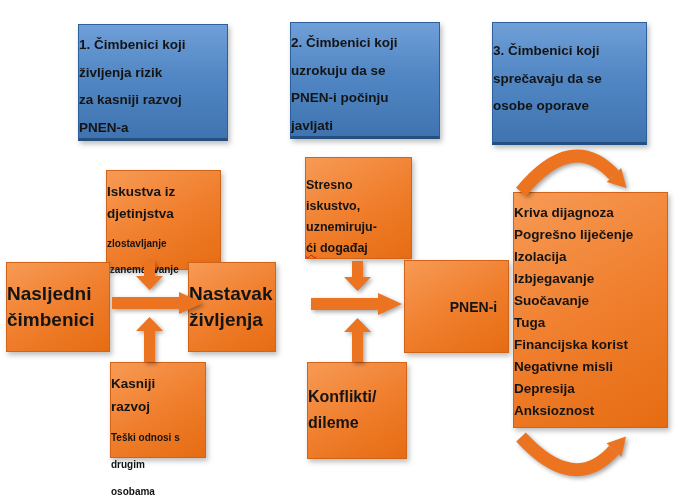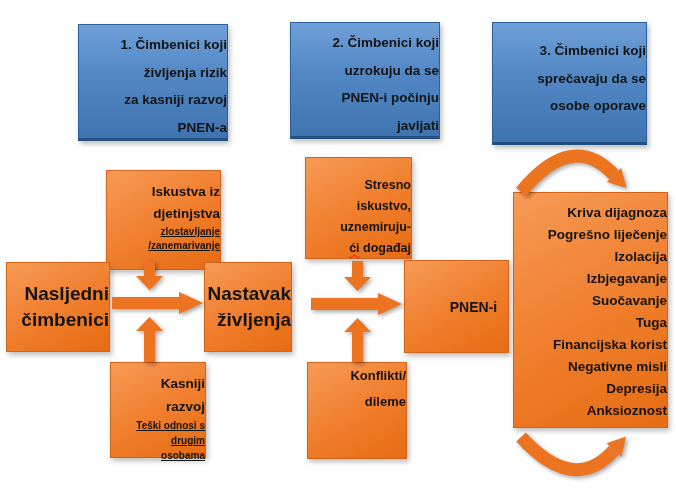--- a/index.html
+++ b/index.html
@@ -1,43 +1,43 @@
 <!DOCTYPE html>
 <html><head>
 <meta charset="utf-8">
 <style>
   html,body{margin:0;padding:0;background:#fff;}
   #canvas{
     position:relative;width:676px;height:496px;background:#ffffff;overflow:hidden;
     font-family:"Liberation Sans","DejaVu Sans",sans-serif;
   }
-  .box{position:absolute;box-sizing:border-box;text-align:right;font-weight:bold;color:#141414;}
+  .box{position:absolute;box-sizing:border-box;text-align:left;font-weight:bold;color:#141414;}
   .blue{
     background:linear-gradient(180deg,#6f9fd8 0%,#5187c4 45%,#3f74b0 100%);
     border:1px solid #2d5f9d;border-bottom:3px solid #24507f;
     box-shadow:2px 3px 5px rgba(110,110,110,.45);
   }
   .orange{
     background:linear-gradient(150deg,#f79a55 0%,#ef7d2b 55%,#e66c12 100%);
     border:1px solid #d2641a;
     box-shadow:2px 3px 5px rgba(110,110,110,.45);
   }
   .factor{font-size:13.5px;line-height:27.5px;}
   .f1,.f2{padding-top:6px;}
   .f3{padding-top:14px;}
   .two-line{font-size:19px;line-height:26px;padding-top:18px;}
   .childhood .title,.later .title{font-size:13.5px;line-height:22px;}
   .childhood{padding-top:10px;}
-  .childhood .sub,.later .sub{font-size:10px;line-height:14px;margin-top:0;text-decoration:underline;}
+  .childhood .sub,.later .sub{font-size:10px;line-height:14px;margin-top:12px;}
   .stress{font-size:12.5px;line-height:21px;padding-top:17px;}
   .later{padding-top:9px;}
   .later .title{line-height:23px;}
   .later .sub{line-height:15px;}
   .pnen{display:flex;align-items:center;justify-content:center;font-size:14px;padding-left:34px;}
-  .conflicts{font-size:13px;line-height:26px;}
+  .conflicts{font-size:16px;line-height:26px;padding-top:21px;}
   .maintain{font-size:13.5px;line-height:22px;padding-top:9px;}
   .sq{
     text-decoration-line:underline;
     text-decoration-style:wavy;
     text-decoration-color:#ff0000;
     text-decoration-thickness:1px;
     text-underline-offset:2px;
     text-decoration-skip-ink:none;
   }
   .arrow{position:absolute;filter:drop-shadow(2px 2px 2px rgba(0,0,0,.35));}
@@ -81,21 +81,21 @@
     <div>iskustvo,</div>
     <div>uznemiruju-</div>
     <div><span class="sq">ći</span><span> događaj</span></div>
   </div>
 
   <div class="box orange two-line" style="left:6px;top:262px;width:104px;height:90px;">
     <div>Nasljedni</div>
     <div>čimbenici</div>
   </div>
 
-  <div class="box orange two-line" style="left:204px;top:262px;width:88px;height:90px;">
+  <div class="box orange two-line" style="left:188px;top:262px;width:88px;height:90px;">
     <div>Nastavak</div>
     <div>življenja</div>
   </div>
 
   <div class="box orange pnen" style="left:404px;top:260px;width:105px;height:93px;">
     <div>PNEN-i</div>
   </div>
 
   <div class="box orange later" style="left:110px;top:362px;width:96px;height:96px;">
     <div class="title">Kasniji</div>

